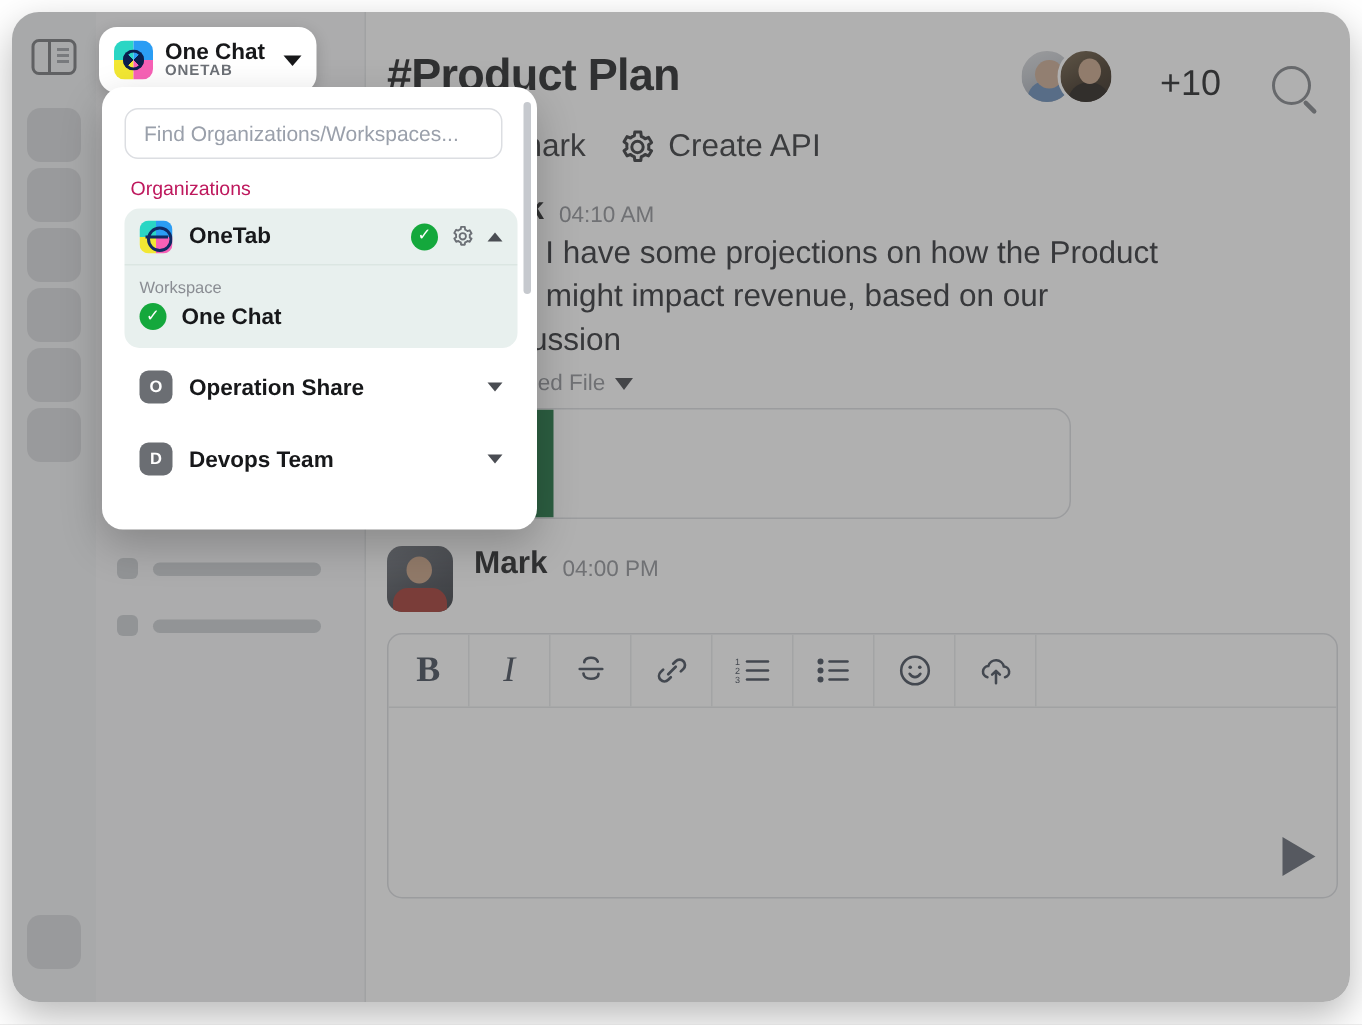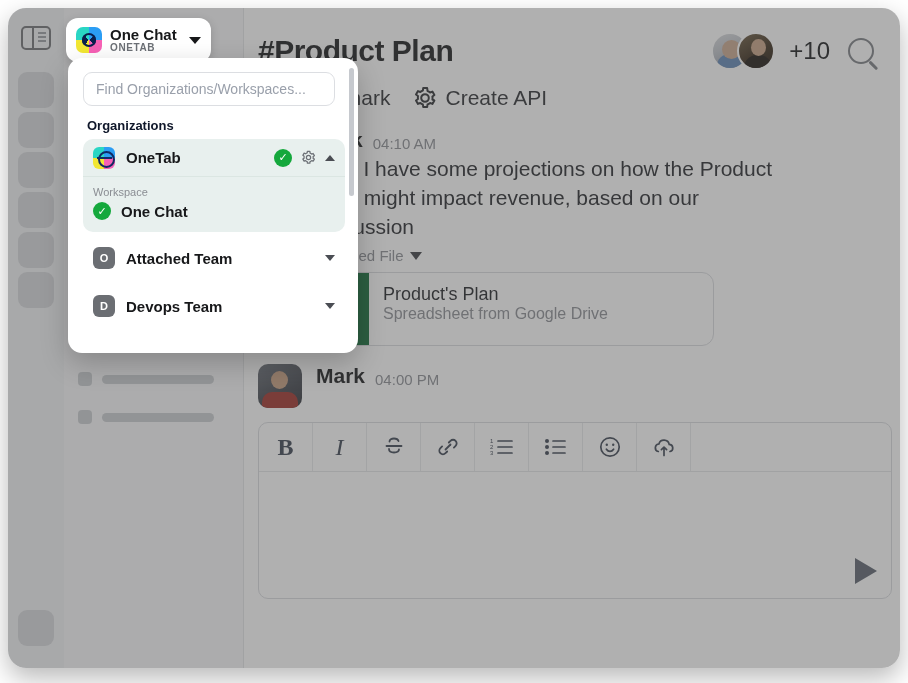--- a/index.html
+++ b/index.html
@@ -77,21 +77,21 @@
     background: #ffffff;
     padding: 18px 26px 0 14px;
   }
   .main-header {
     display: flex; align-items: center; justify-content: space-between;
     padding: 6px 0 0 0;
   }
   .channel-title {
     font-size: 30px; font-weight: 700; color: #17181a; letter-spacing: -0.5px;
   }
-  .header-right { display: flex; align-items: center; gap: 10px; }
+  .header-right { display: flex; align-items: flex-end; gap: 26px; }
   .avatar-stack { display: flex; align-items: center; }
   .av {
     width: 38px; height: 38px; border-radius: 50%;
     border: 2px solid #fff; background: #cfd2d6;
     overflow: hidden; position: relative;
   }
   .av + .av { margin-left: -12px; }
   .av1 { background: linear-gradient(160deg,#d8d9dd 0%,#bfc3c9 40%,#8b93a2 100%); }
   .av1::after{ content:""; position:absolute; left:9px; top:6px; width:19px; height:19px;
     border-radius:50%; background:#c9a68c; }
@@ -235,21 +235,21 @@
     padding: 14px 13px 10px 15px;
     overflow: hidden;
   }
   .dd-search {
     width: 252px; height: 34px; border: 1px solid #dcdee2; border-radius: 9px;
     padding: 0 12px; font-size: 14px; color: #1d1f23;
     font-family: "Liberation Sans", sans-serif; outline: none; background: #fff;
   }
   .dd-search::placeholder { color: #9aa0ab; }
   .dd-section {
-    font-size: 13px; font-weight: 700; color: #0f172a;
+    font-size: 13px; font-weight: 400; color: #be185d;
     margin: 12px 0 6px 4px;
   }
   .org-block { background: #e8f0ee; border-radius: 10px; overflow: hidden; }
   .org-row {
     display: flex; align-items: center; gap: 11px;
     height: 38px; padding: 0 10px;
     border-bottom: 1px solid #dbe6e2;
   }
   .org-logo {
     width: 22px; height: 22px; border-radius: 6px; overflow: hidden; flex: none; position: relative;
@@ -388,24 +388,20 @@
             <div class="msg-text" style="max-width:470px">Hey, I have some projections on how the Product Plan might impact revenue, based on our discussion</div>
             <div class="msg-sub">
               <span>Attached File</span>
               <span class="caret-down-sm"></span>
             </div>
 
             <div class="file-card">
               <div class="file-thumb">
                 <span>XLSL</span>
               </div>
-              <div class="file-meta">
-                <div class="file-title">Product's Plan</div>
-                <div class="file-desc">Spreadsheet from Google Drive</div>
-              </div>
             </div>
           </div>
         </div>
 
         <div class="msg" style="margin-top:18px">
           <div class="msg-av msg-av-mark"></div>
           <div class="msg-body">
             <div class="msg-head">
               <span class="msg-name">Mark</span>
               <span class="msg-time">04:00 PM</span>
@@ -519,21 +515,21 @@
       </div>
       <div class="ws-label">Workspace</div>
       <div class="ws-row">
         <div class="check-circle">✓</div>
         <div class="ws-name">One Chat</div>
       </div>
     </div>
 
     <div class="team-row">
       <div class="team-badge">O</div>
-      <div class="team-name">Attached Team</div>
+      <div class="team-name">Operation Share</div>
       <span class="chev-dn-sm team-chev"></span>
     </div>
 
     <div class="team-row">
       <div class="team-badge">D</div>
       <div class="team-name">Devops Team</div>
       <span class="chev-dn-sm team-chev"></span>
     </div>
 
     <div class="dd-scrollbar">

